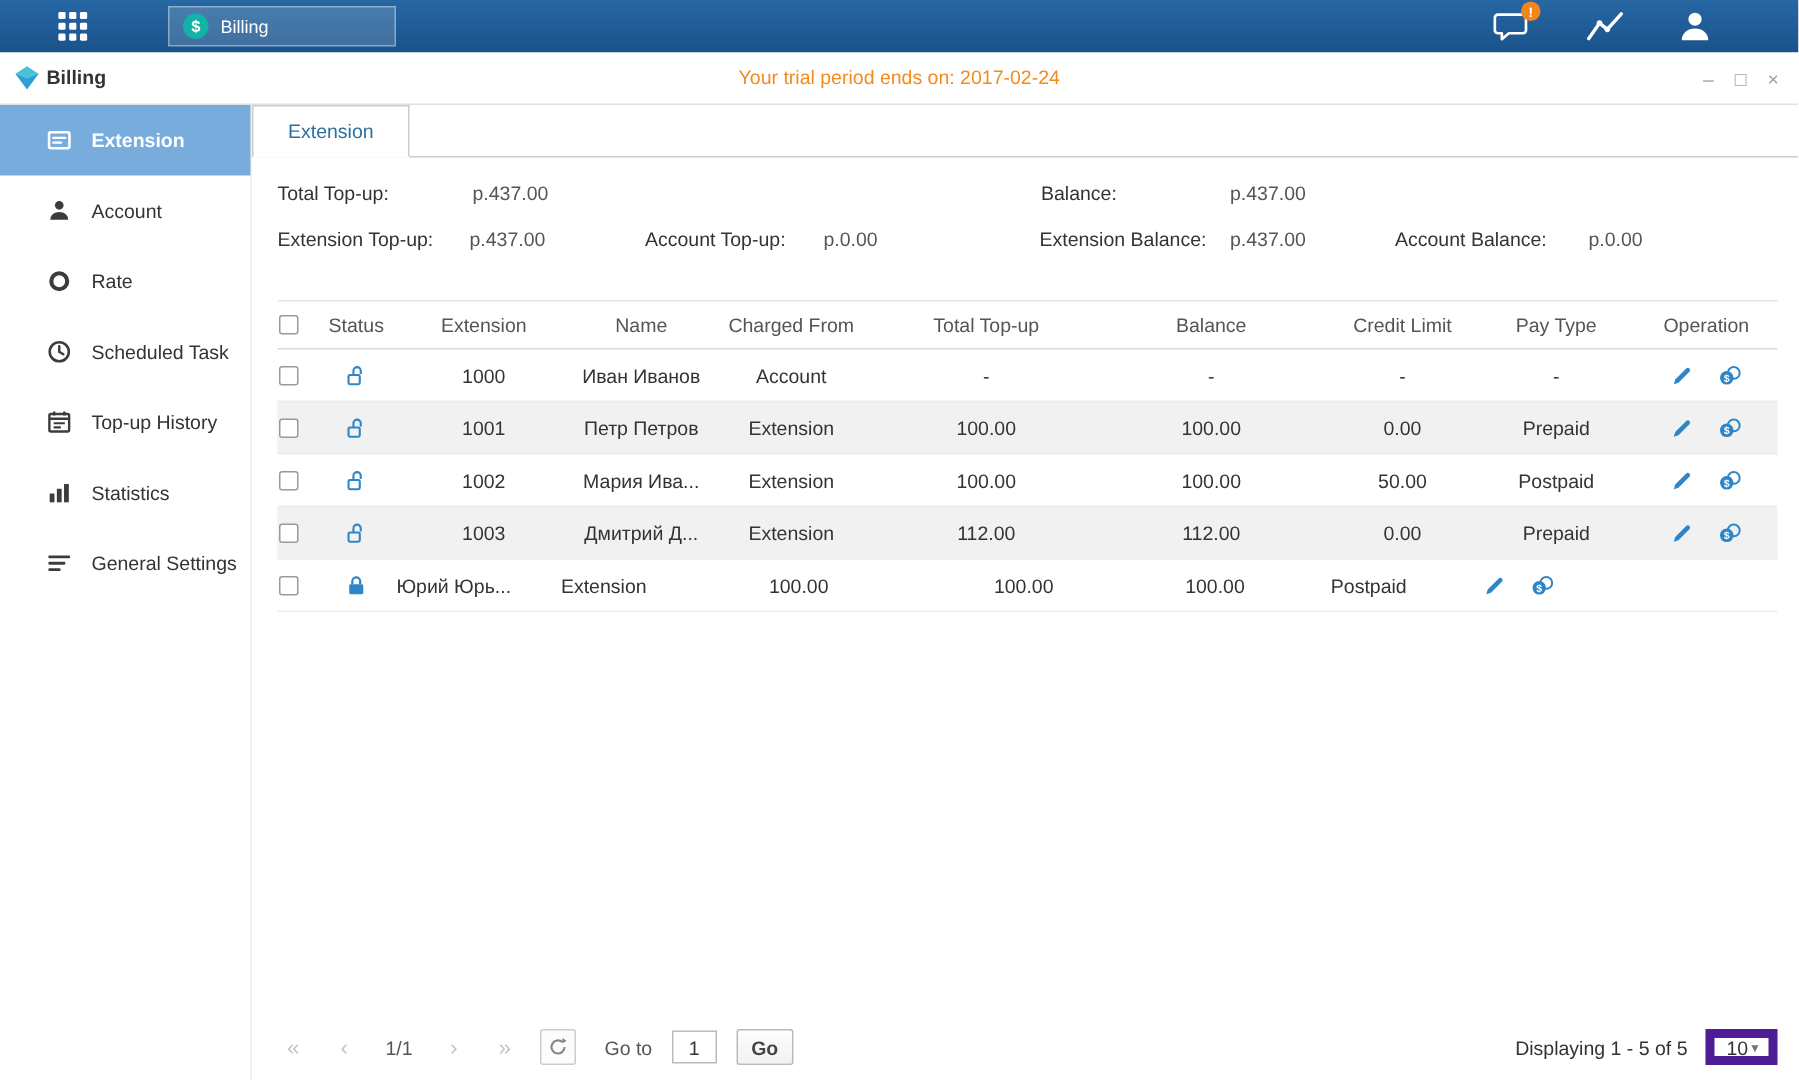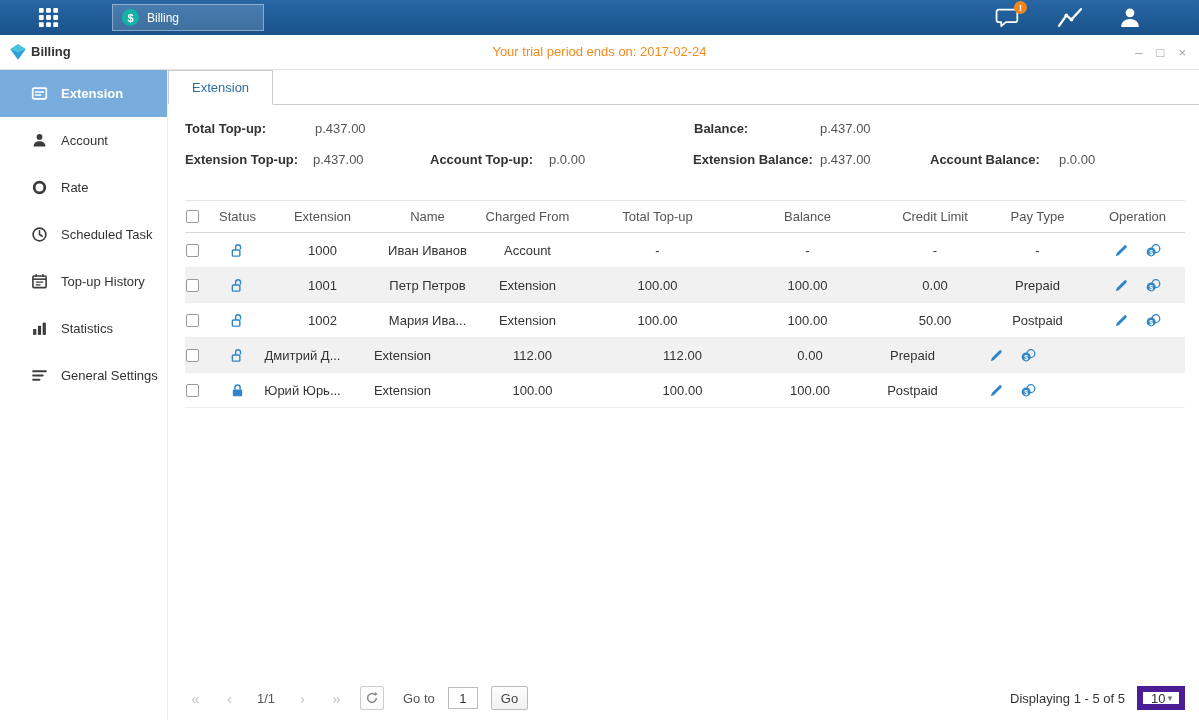--- a/index.html
+++ b/index.html
@@ -41,21 +41,21 @@
   .side-item.active { background:#78acdc; color:#fff; font-weight:bold; }
   .side-item.active .ic { color:#fff; }
 
   
   .content { position:absolute; left:168px; top:70px; right:0; bottom:0; background:#fff; }
   .tabrow { position:relative; height:35px; border-bottom:1px solid #ccc; }
   .page-tab { position:absolute; left:0; top:0; height:35px; line-height:34px; padding:0 23px;
               background:#fff; border:1px solid #ccc; border-bottom:1px solid #fff;
               color:#2b6f9e; cursor:pointer; z-index:2; }
   .summary { position:relative; height:90px; }
-  .s-label { position:absolute; font-weight:bold; color:#333; white-space:nowrap; }
+  .s-label { position:absolute; font-weight:normal; color:#333; white-space:nowrap; }
   .s-value { position:absolute; color:#555; white-space:nowrap; }
   .btns { height:38px; display:flex; gap:9px; padding-left:17px; align-items:flex-start; }
   .btn { height:27px; padding:0 12px; background:#4590d2; color:#fff; font-size:13px;
          font-family:inherit; border:none; border-radius:2px; cursor:pointer; }
 
   
   .table { margin:5px 14px 0 17px; }
   .thead { display:flex; height:33px; border-top:1px solid #e5e5e5; border-bottom:1px solid #d8d8d8;
            color:#555; align-items:center; }
   .trow { display:flex; height:35px; align-items:center; border-bottom:1px solid #ededed; }
@@ -79,21 +79,21 @@
                 display:flex; align-items:center; }
   .pag-left { display:flex; align-items:center; gap:13px; flex:1; }
   .arrow { color:#c5c5c5; font-size:15px; width:21px; text-align:center; cursor:pointer; }
   .pg-label { color:#555; width:26px; text-align:center; }
   .refresh-btn { width:24px; height:24px; border:1px solid #ccc; border-radius:2px; background:#fcfcfc;
                  display:flex; align-items:center; justify-content:center; cursor:pointer; }
   .goto-label { color:#555; margin-left:6px; }
   .goto-input { width:30px; height:22px; border:1px solid #bbb; font-size:13px; font-family:inherit;
                 text-align:center; color:#333; }
   .go-btn { height:24px; padding:0 9px; border:1px solid #bbb; background:linear-gradient(#fdfdfd,#f1f1f1);
-            font-size:13px; font-family:inherit; color:#444; border-radius:2px; cursor:pointer; }
+            font-size:13px; font-family:inherit; color:#444; border-radius:2px; cursor:pointer;font-weight:bold; }
   .pag-right { display:flex; align-items:center; gap:12px; }
   .displaying { color:#333; }
   .size-select { width:48px; height:24px; border:6px solid #4c1d95; display:flex; align-items:center;
                  justify-content:space-between; padding:0 5px 0 8px; color:#333; cursor:pointer; background:#fff; }
   .size-caret { font-size:8px; color:#777; }
 </style>
 </head>
 <body>
 
 <div class="screen">
@@ -367,20 +367,21 @@
       <div class="trow alt">
         <div class="c c-check">
             <span class="cb"></span>
           </div>
         <div class="c c-status">
           <svg viewBox="0 0 16 16" width="15" height="15">
             <rect x="2.5" y="7.5" width="8" height="6.5" rx="1" fill="none" stroke="#2e86c8" stroke-width="1.5"></rect>
             <path d="M6 7.5V4.5a2.6 2.6 0 0 1 5.2 0V6.8" fill="none" stroke="#2e86c8" stroke-width="1.5"></path>
           </svg>
         </div>
+        <div class="c c-ext">1003</div>
         <div class="c c-name">Дмитрий Д...</div>
         <div class="c c-from">Extension</div>
         <div class="c c-topup">112.00</div>
         <div class="c c-bal">112.00</div>
         <div class="c c-credit">0.00</div>
         <div class="c c-pay">Prepaid</div>
         <div class="c c-op">
           <span class="op-ic">
               <svg viewBox="0 0 16 16" width="15" height="15">
                 <path d="M2 14l1-3.4L10.8 2.8a1.6 1.6 0 0 1 2.3 2.3L5.3 12.9 2 14z" fill="#2e86c8"></path>

